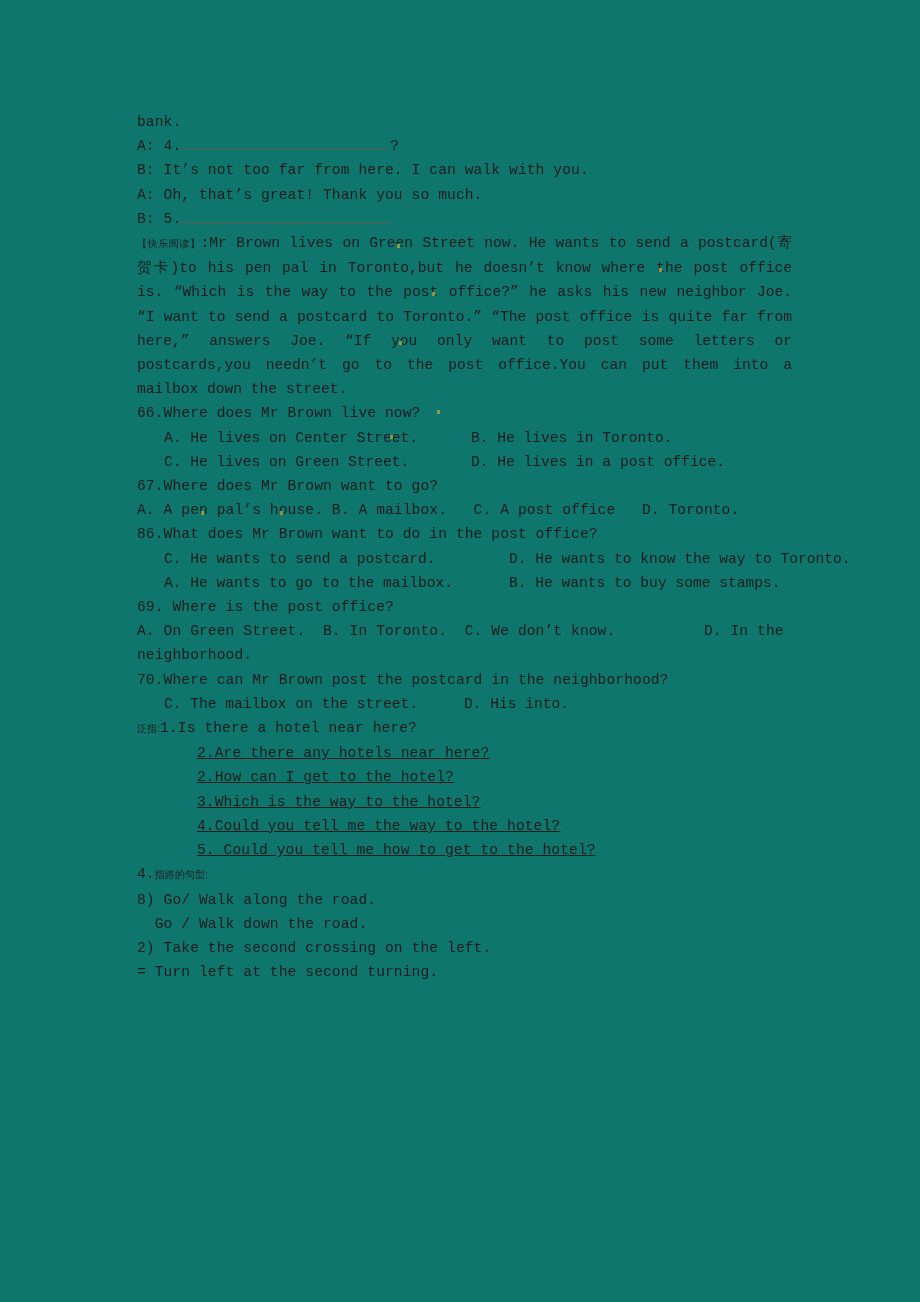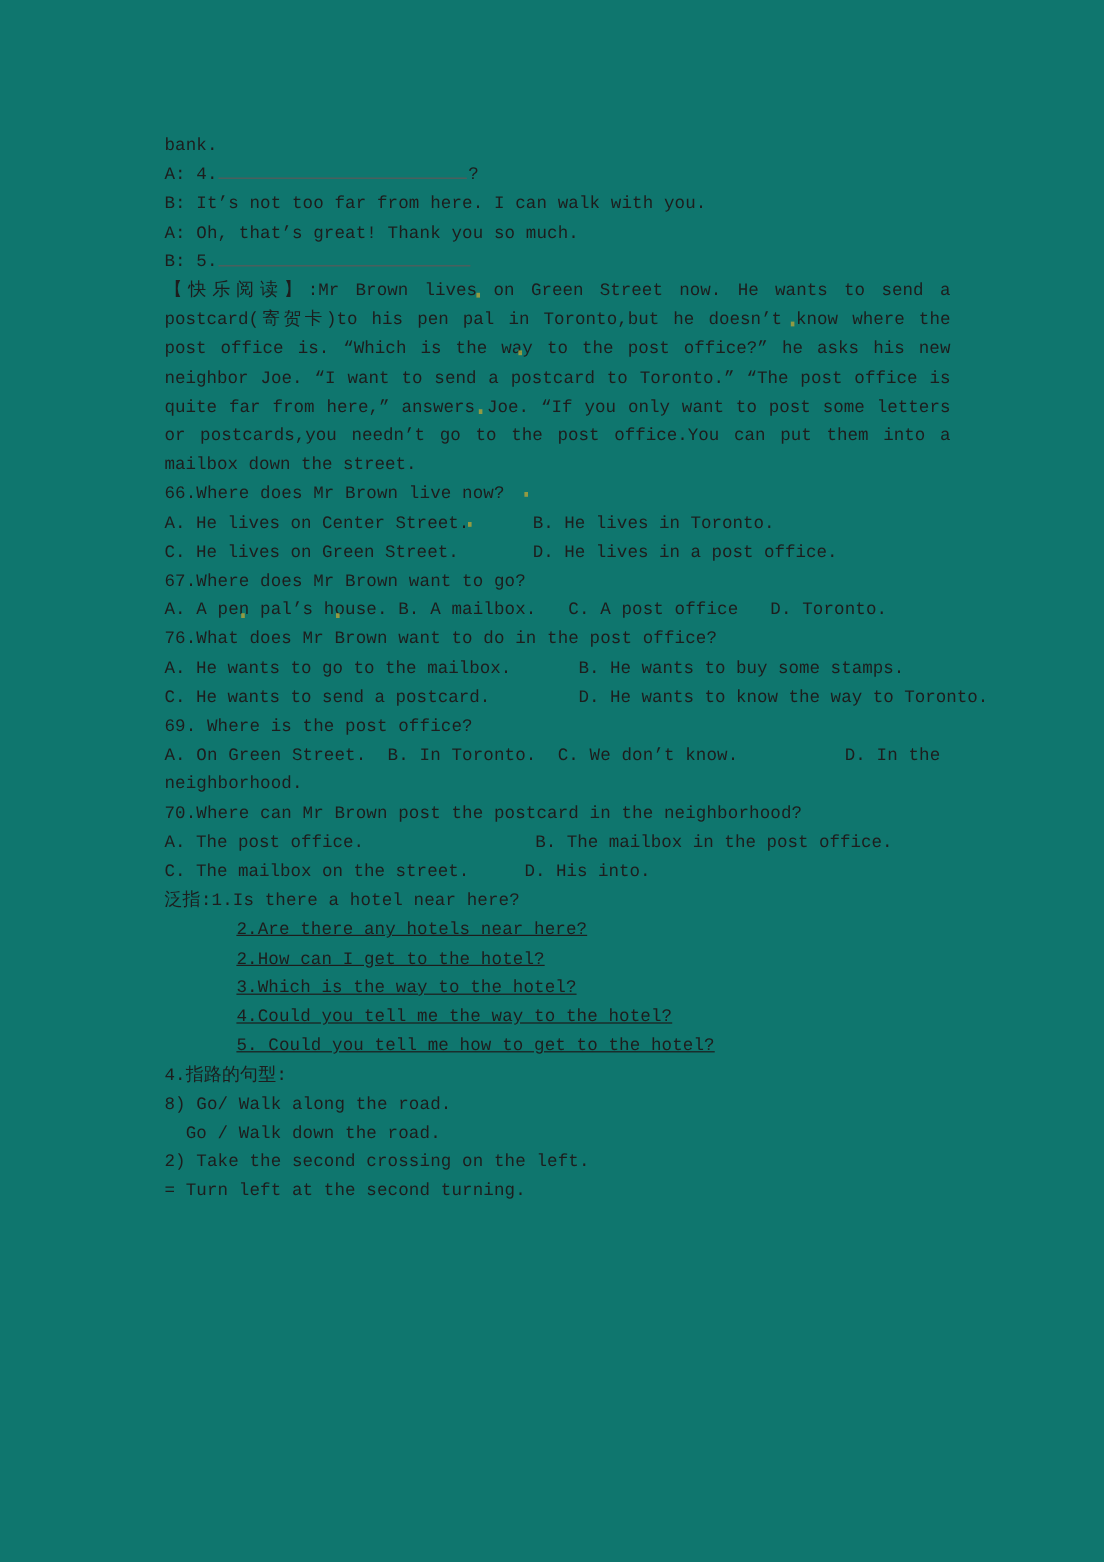--- a/index.html
+++ b/index.html
@@ -32,22 +32,22 @@
   .ln {
     font-family: "Liberation Mono", "DejaVu Sans Mono", monospace;
     font-size: 14.6px;
     line-height: 24.2px;
     letter-spacing: 0.1px;
     white-space: pre;
     color: #1d1d1d;
   }
   
   .cjk-seg {
-    font-family: Liberation Mono, monospace;
-    font-size: 15px;
+    font-family: Liberation Sans, sans-serif;
+    font-size: 10px;
     margin-top: 45px;
   }
   .mono-seg {
     font-family: "Liberation Mono", "DejaVu Sans Mono", monospace;
     font-size: 14.6px;
   }
   
   .para {
     font-family: "Liberation Mono", "DejaVu Sans Mono", monospace;
     font-size: 14.6px;
@@ -61,21 +61,21 @@
   }
   
   .optrow {
     display: flex;
     font-family: "Liberation Mono", "DejaVu Sans Mono", monospace;
     font-size: 14.6px;
     line-height: 24.2px;
     white-space: pre;
     color: #1d1d1d;
   }
-  .optrow .colA { flex: 0 0 auto; }
+  .optrow .colA { flex: 0 0 auto; margin-left: 27px; }
   .optrow .colB { flex: 0 0 auto; }
   
   .blank {
     display: inline-block;
     border-bottom: 1px solid #5a5a5a;
     vertical-align: baseline;
     height: 0.95em;
     margin: 0 1px;
   }
   .blank-4 { width: 207px; }
@@ -114,39 +114,35 @@
       <span class="colB">B. He lives in Toronto.</span>
     </div>
     <div class="optrow">
       <span class="colA" style="width:307px">C. He lives on Green Street.</span>
       <span class="colB">D. He lives in a post office.</span>
     </div>
 
     <div class="ln">67.Where does Mr Brown want to go?</div>
     <div class="ln">A. A pen pal’s house. B. A mailbox.   C. A post office   D. Toronto.</div>
 
-    <div class="ln">76.What does Mr Brown want to do in the post office?</div>
+    <div class="ln">86.What does Mr Brown want to do in the post office?</div>
+    <div class="optrow">
+      <span class="colA" style="width:345px">C. He wants to send a postcard.</span>
+      <span class="colB">D. He wants to know the way to Toronto.</span>
+    </div>
     <div class="optrow">
       <span class="colA" style="width:345px">A. He wants to go to the mailbox.</span>
       <span class="colB">B. He wants to buy some stamps.</span>
-    </div>
-    <div class="optrow">
-      <span class="colA" style="width:345px">C. He wants to send a postcard.</span>
-      <span class="colB">D. He wants to know the way to Toronto.</span>
     </div>
 
     <div class="ln">69. Where is the post office?</div>
     <div class="ln">A. On Green Street.  B. In Toronto.  C. We don’t know.          D. In the</div>
     <div class="ln">neighborhood.</div>
 
     <div class="ln">70.Where can Mr Brown post the postcard in the neighborhood?</div>
-    <div class="optrow">
-      <span class="colA" style="width:309px">A. The post office.</span>
-      <span class="colB">B. The mailbox in the post office.</span>
-    </div>
     <div class="optrow">
       <span class="colA" style="width:300px">C. The mailbox on the street.</span>
       <span class="colB">D. His into.</span>
     </div>
 
 
     <div class="ln"><span class="cjk-seg">泛指:</span><span class="mono-seg">1.Is there a hotel near here?</span></div>
 
     <div class="ln ind-1">2.Are there any hotels near here?</div>
 

